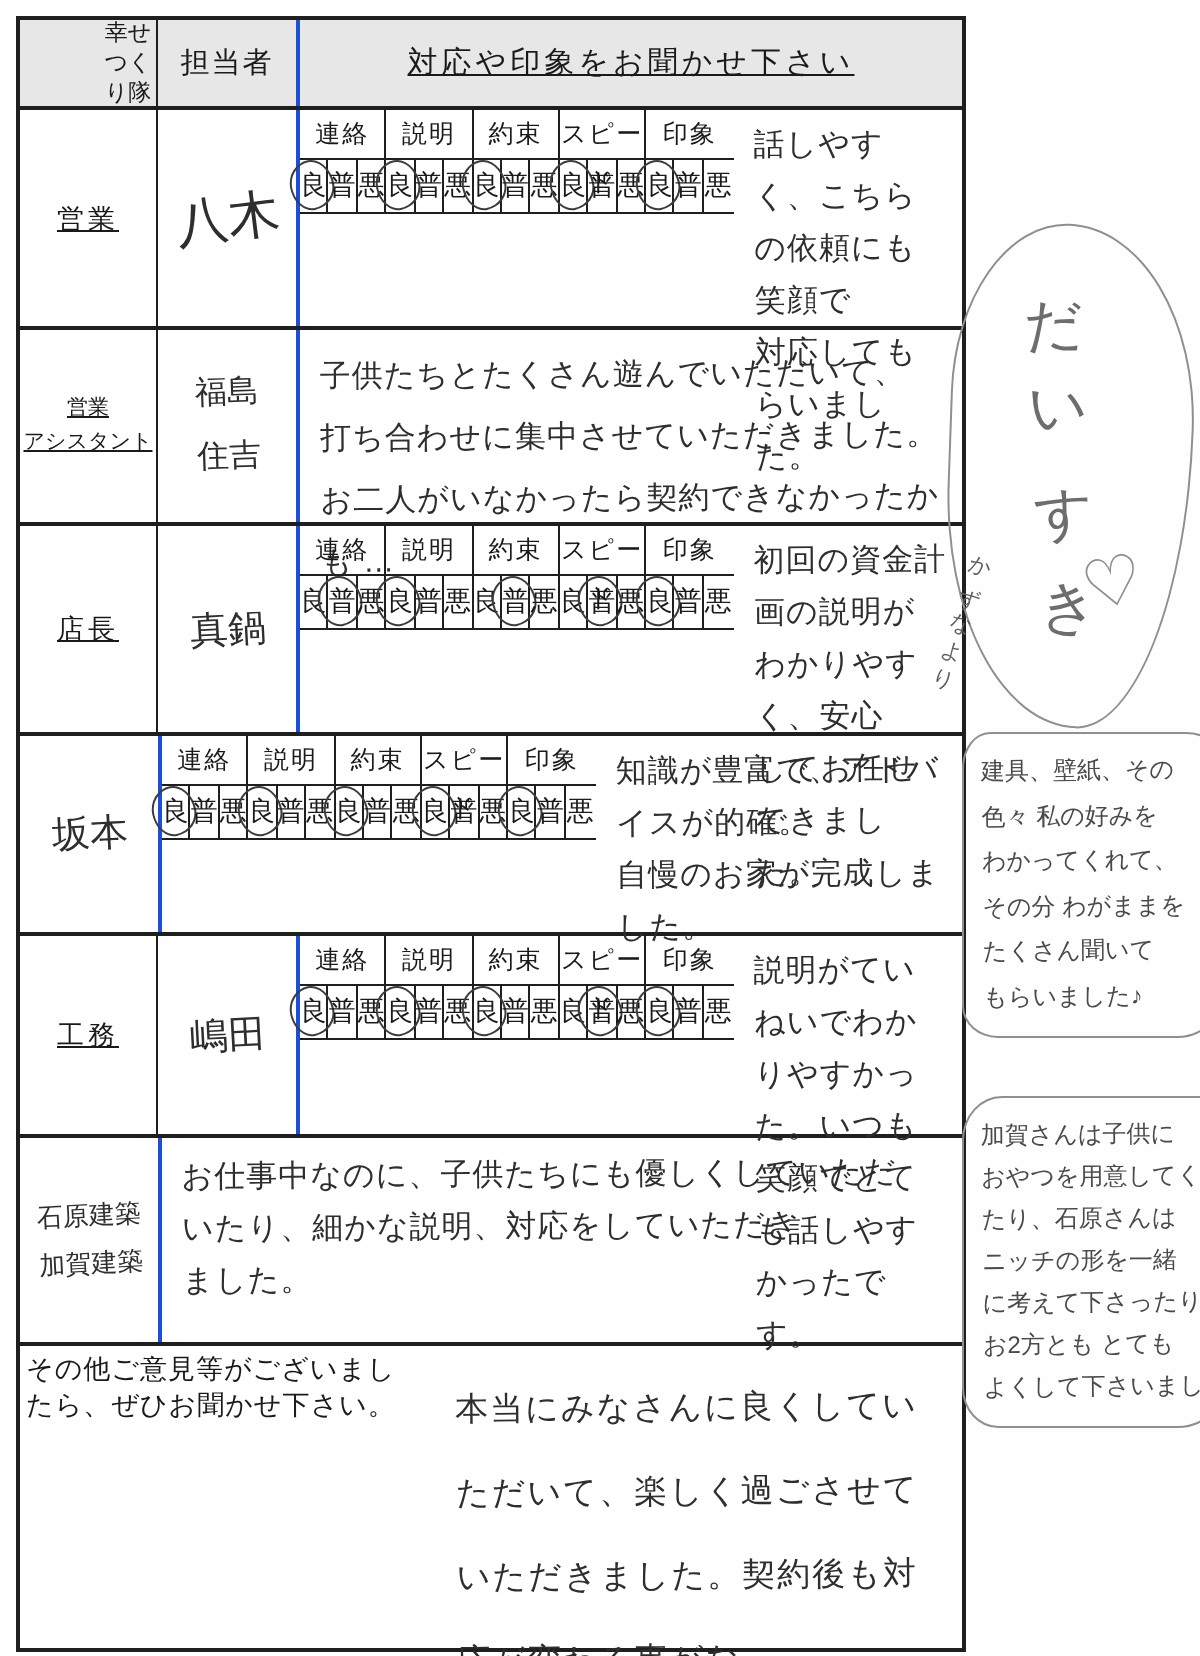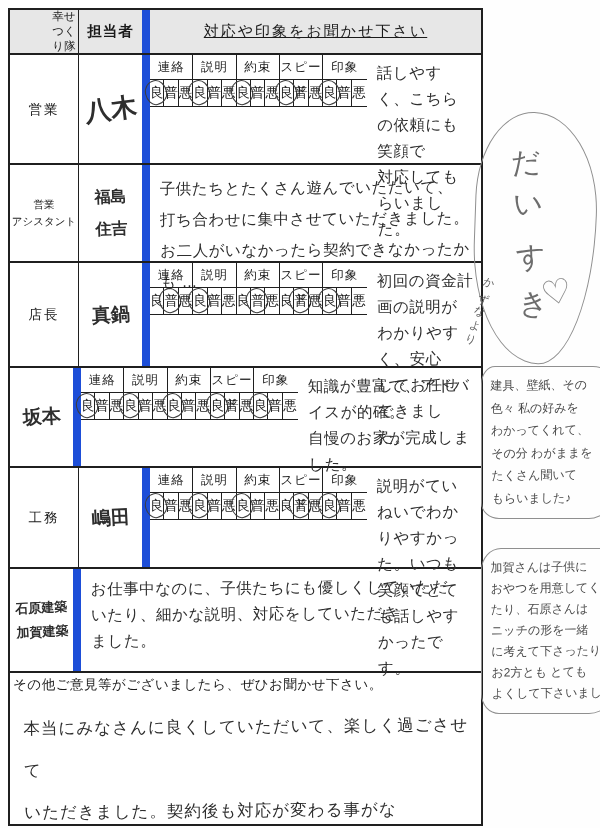--- a/index.html
+++ b/index.html
@@ -13,31 +13,31 @@
   
   .form {
     position:absolute; left:8px; top:8px; width:475px;
     border:2.5px solid #1f1f1f; background:#fff;
   }
   .row { display:flex; border-bottom:2px solid #1f1f1f; }
   .row:last-child { border-bottom:none; }
   .c { position:relative; }
   .col-role  { width:69px;  border-right:1.5px solid #1f1f1f;
                display:flex; align-items:center; justify-content:center; text-align:center; }
-  .col-name  { width:71px;  border-right:8px solid #1d4ed8;
-               display:flex; align-items:center; justify-content:center; text-align:center;font-weight:bold; }
+  .col-name  { width:71px;  border-right:2px solid #1d4ed8;
+               display:flex; align-items:center; justify-content:center; text-align:center; }
   .col-body  { flex:1; display:flex; }
 
   .hdr-row { background:#e7e7e7; height:45px; }
   .hdr-row .col-role { font-size:11.5px;padding-left:40px; }
   .hdr-row .col-name { font-size:14.5px; letter-spacing:1px; }
   .hdr-row .col-body { align-items:center; justify-content:center; flex-direction:row;
                        display:flex; font-size:15px; letter-spacing:2px;text-decoration:underline; }
 
-  .role-txt { font-size:13.5px; letter-spacing:2px; white-space:pre-line; line-height:17px; }
+  .role-txt { font-size:13.5px; letter-spacing:2px; white-space:pre-line; line-height:17px;text-decoration:underline; }
   .role-sm  { font-size:10.5px; letter-spacing:0; }
 
   
   .hand { color:#2e2e2e; }
   .pencil { color:#6d6d6d; }
   .nm { white-space:pre-line; }
   .nm-big { font-size:26px; transform:rotate(-7deg); }
   .nm-med { font-size:19px; transform:rotate(-3deg); }
   .nm-two { font-size:16px; line-height:32px; transform:rotate(-2deg); }
   .nm-sm  { font-size:13px; line-height:24px; transform:rotate(-3deg); }
@@ -54,21 +54,21 @@
   .circle { position:absolute; left:50%; top:50%; width:22px; height:25px;
             margin-left:-12px; margin-top:-13px;
             border:1.7px solid #3c3c3c; border-radius:52% 48% 55% 45%/48% 55% 45% 52%;
             transform:rotate(-12deg); pointer-events:none; }
 
   .comment { flex:1; padding:5px 8px 2px 10px; font-size:15.5px; line-height:26px;
              white-space:pre-line; letter-spacing:0.5px; transform:rotate(-0.4deg); }
 
   
   .other-label { padding:3px 4px 1px 3px; font-size:13.5px; letter-spacing:0.5px; }
-  .other-box { height:151px; display:flex; flex-direction:column; }
+  .other-box { height:151px; display:flex; }
   .other-comment { padding:10px 6px 0 14px; font-size:16.5px; line-height:42px;
                    white-space:pre-line; letter-spacing:1px; transform:rotate(-0.5deg); }
 
   
   .bubble { position:absolute; border:1.7px solid #8f8f8f; background:transparent; }
   .b1 { left:474px; top:112px; width:122px; height:252px;
         border-radius:46% 54% 44% 56% / 34% 40% 60% 48%; transform:rotate(2deg); }
   .b1-txt { position:absolute; left:34px; top:16px; writing-mode:vertical-rl;
             font-size:29px; letter-spacing:14px; transform:rotate(-5deg); }
   .b1-heart { position:absolute; left:68px; top:158px; font-size:34px;

